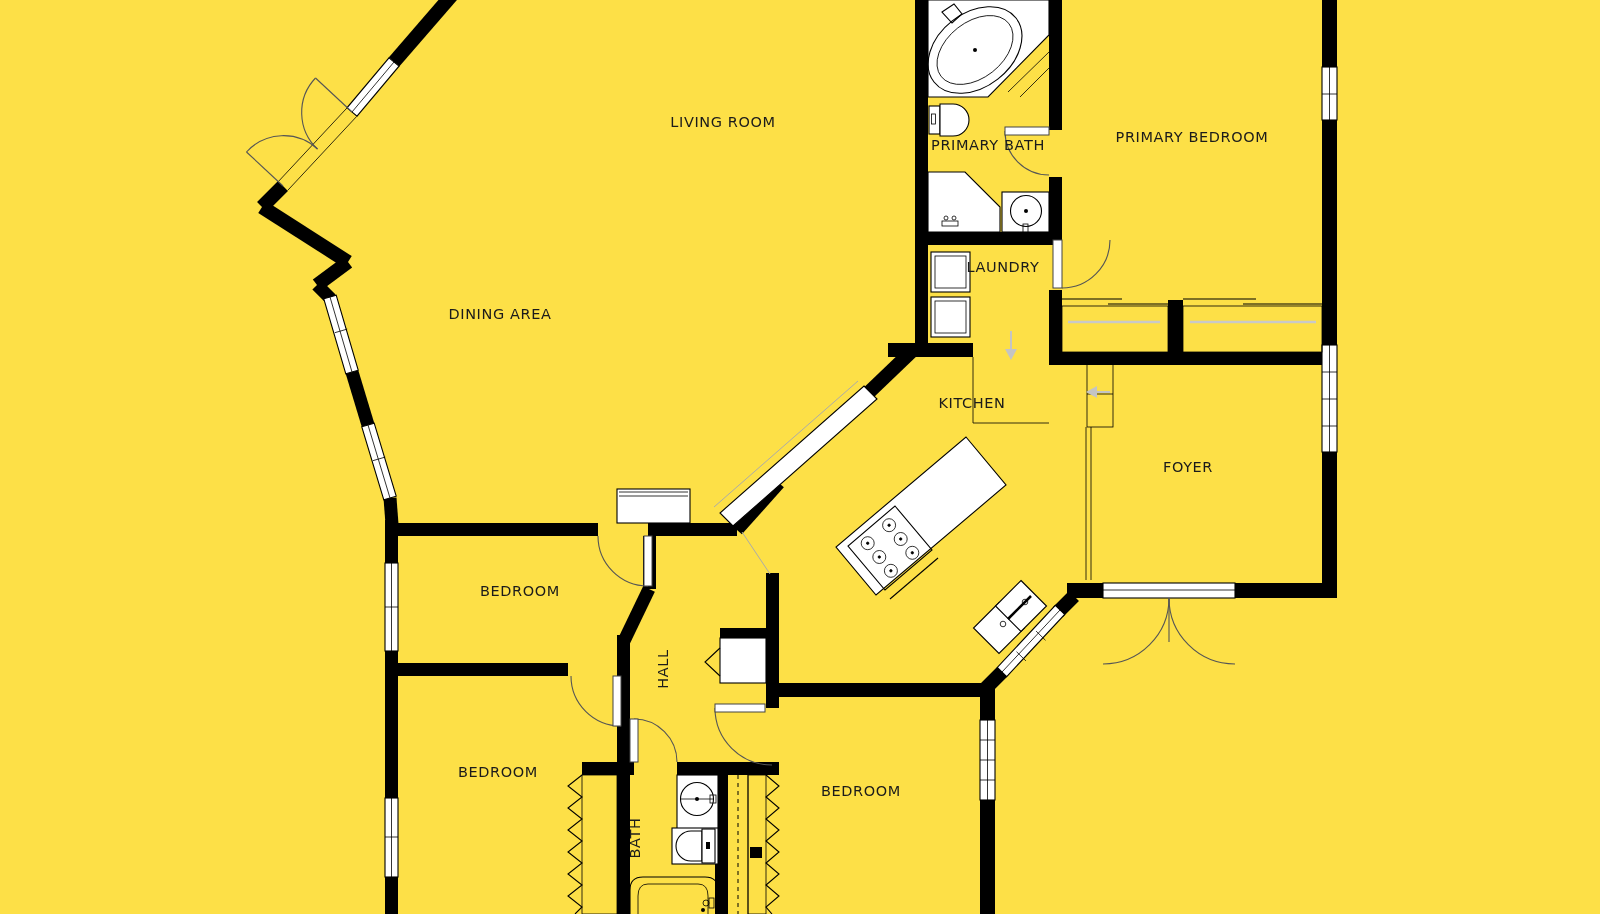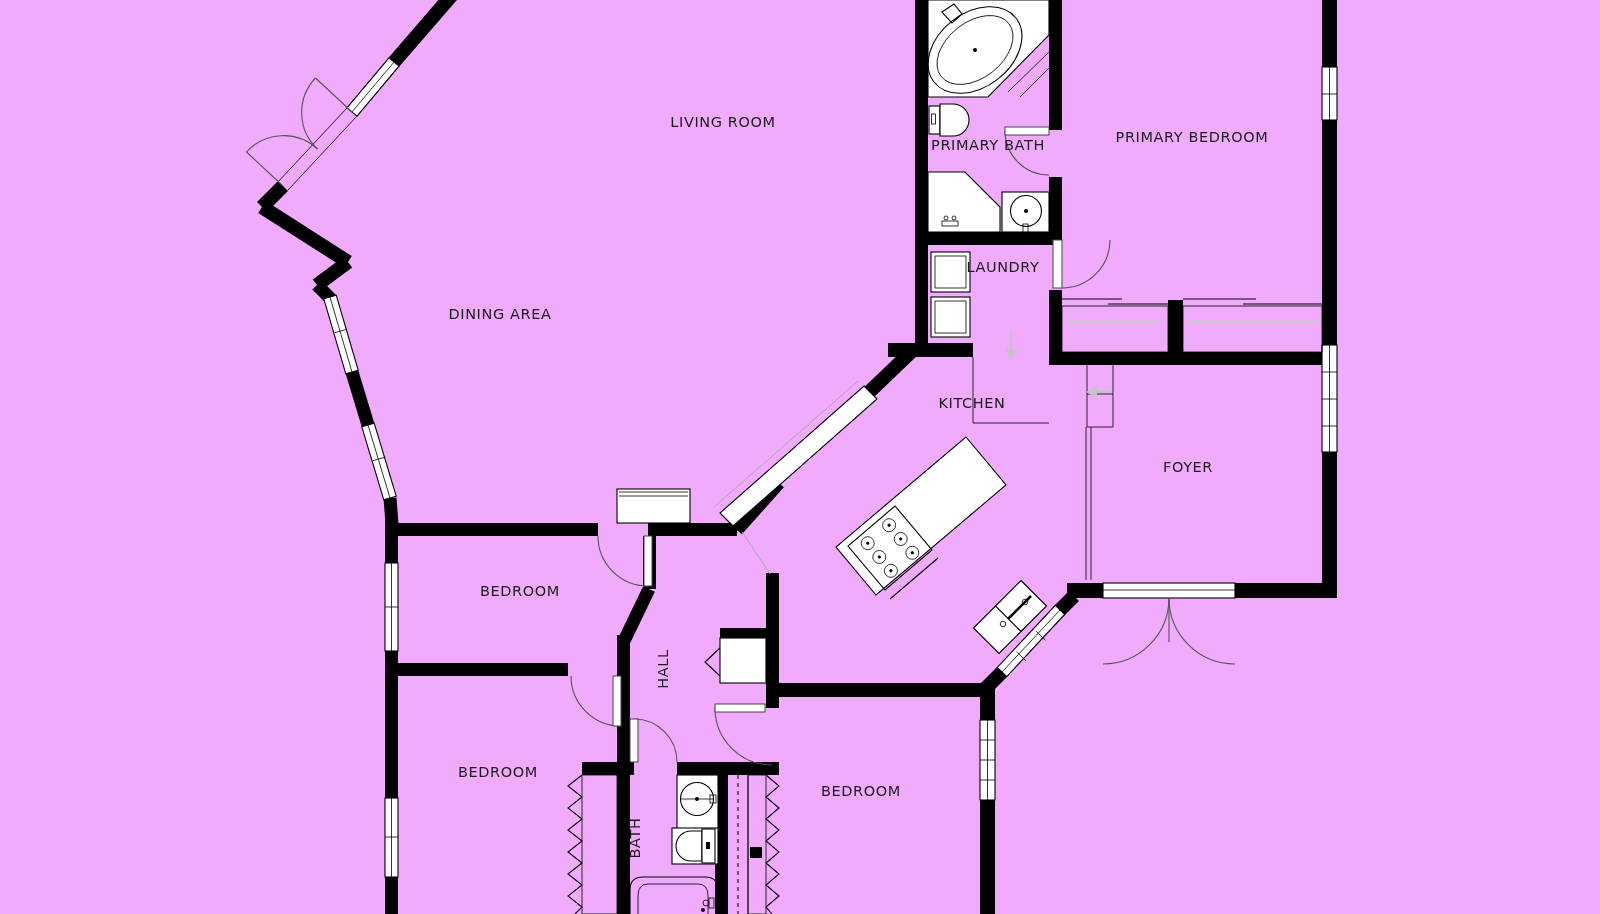--- a/index.html
+++ b/index.html
@@ -1,16 +1,16 @@
 <!DOCTYPE html>
 <html><head>
 <meta charset="utf-8">
 <style>
   html,body{margin:0;padding:0;background:#ffffff;}
-  #stage{position:relative;width:1600px;height:914px;background:#f0abfc;overflow:hidden;}
+  #stage{position:relative;width:1600px;height:914px;background:#fde047;overflow:hidden;}
   svg{display:block}
   .w{stroke:#000;fill:none}
   .wf{fill:#000;stroke:none}
   .thin{fill:#fff;stroke:#000;stroke-width:1.1}
   .thinNF{fill:none;stroke:#000;stroke-width:1.1}
   .hair{fill:none;stroke:#000;stroke-width:0.8}
   .arc{fill:none;stroke:#555;stroke-width:1.1}
   .leaf{fill:#fff;stroke:#444;stroke-width:1}
   .gray{stroke:#c4c4c4;fill:none}
   .grayfill{fill:#c4c4c4;stroke:none}

